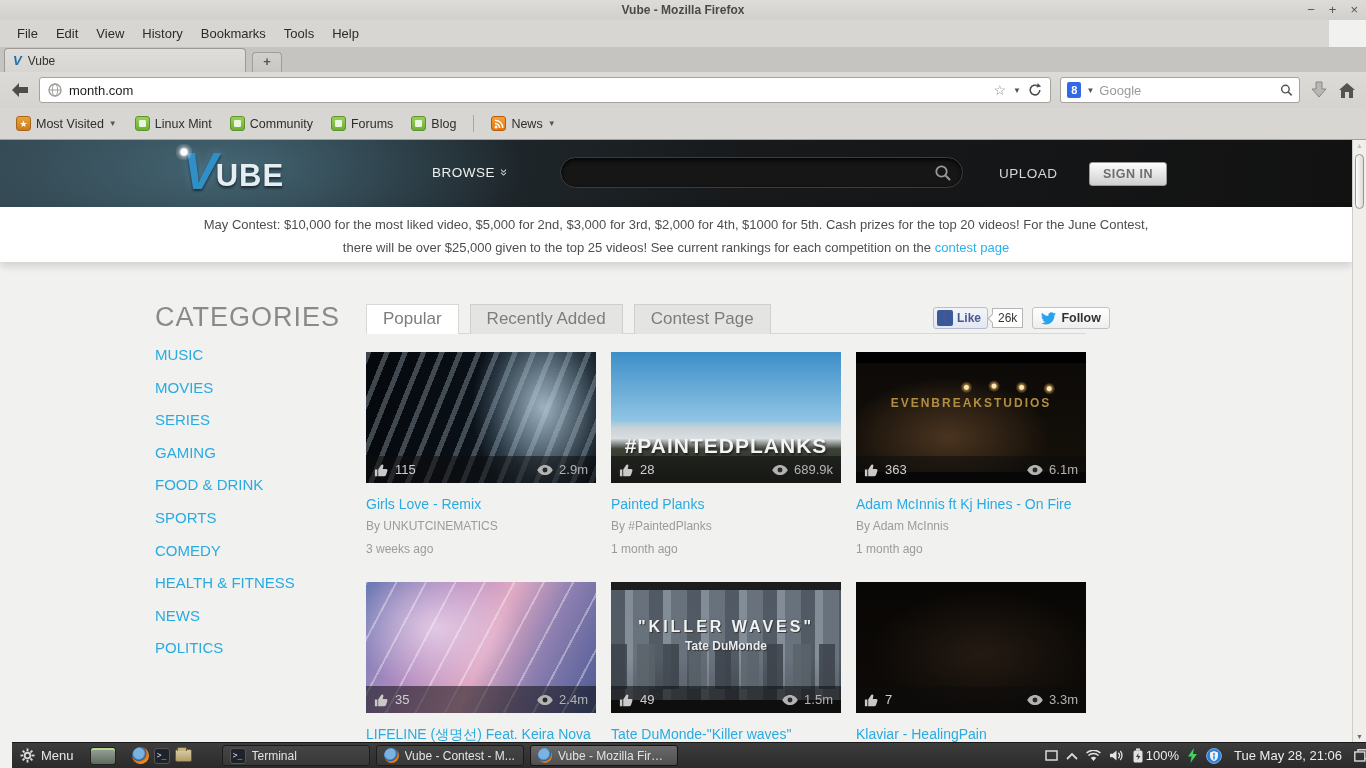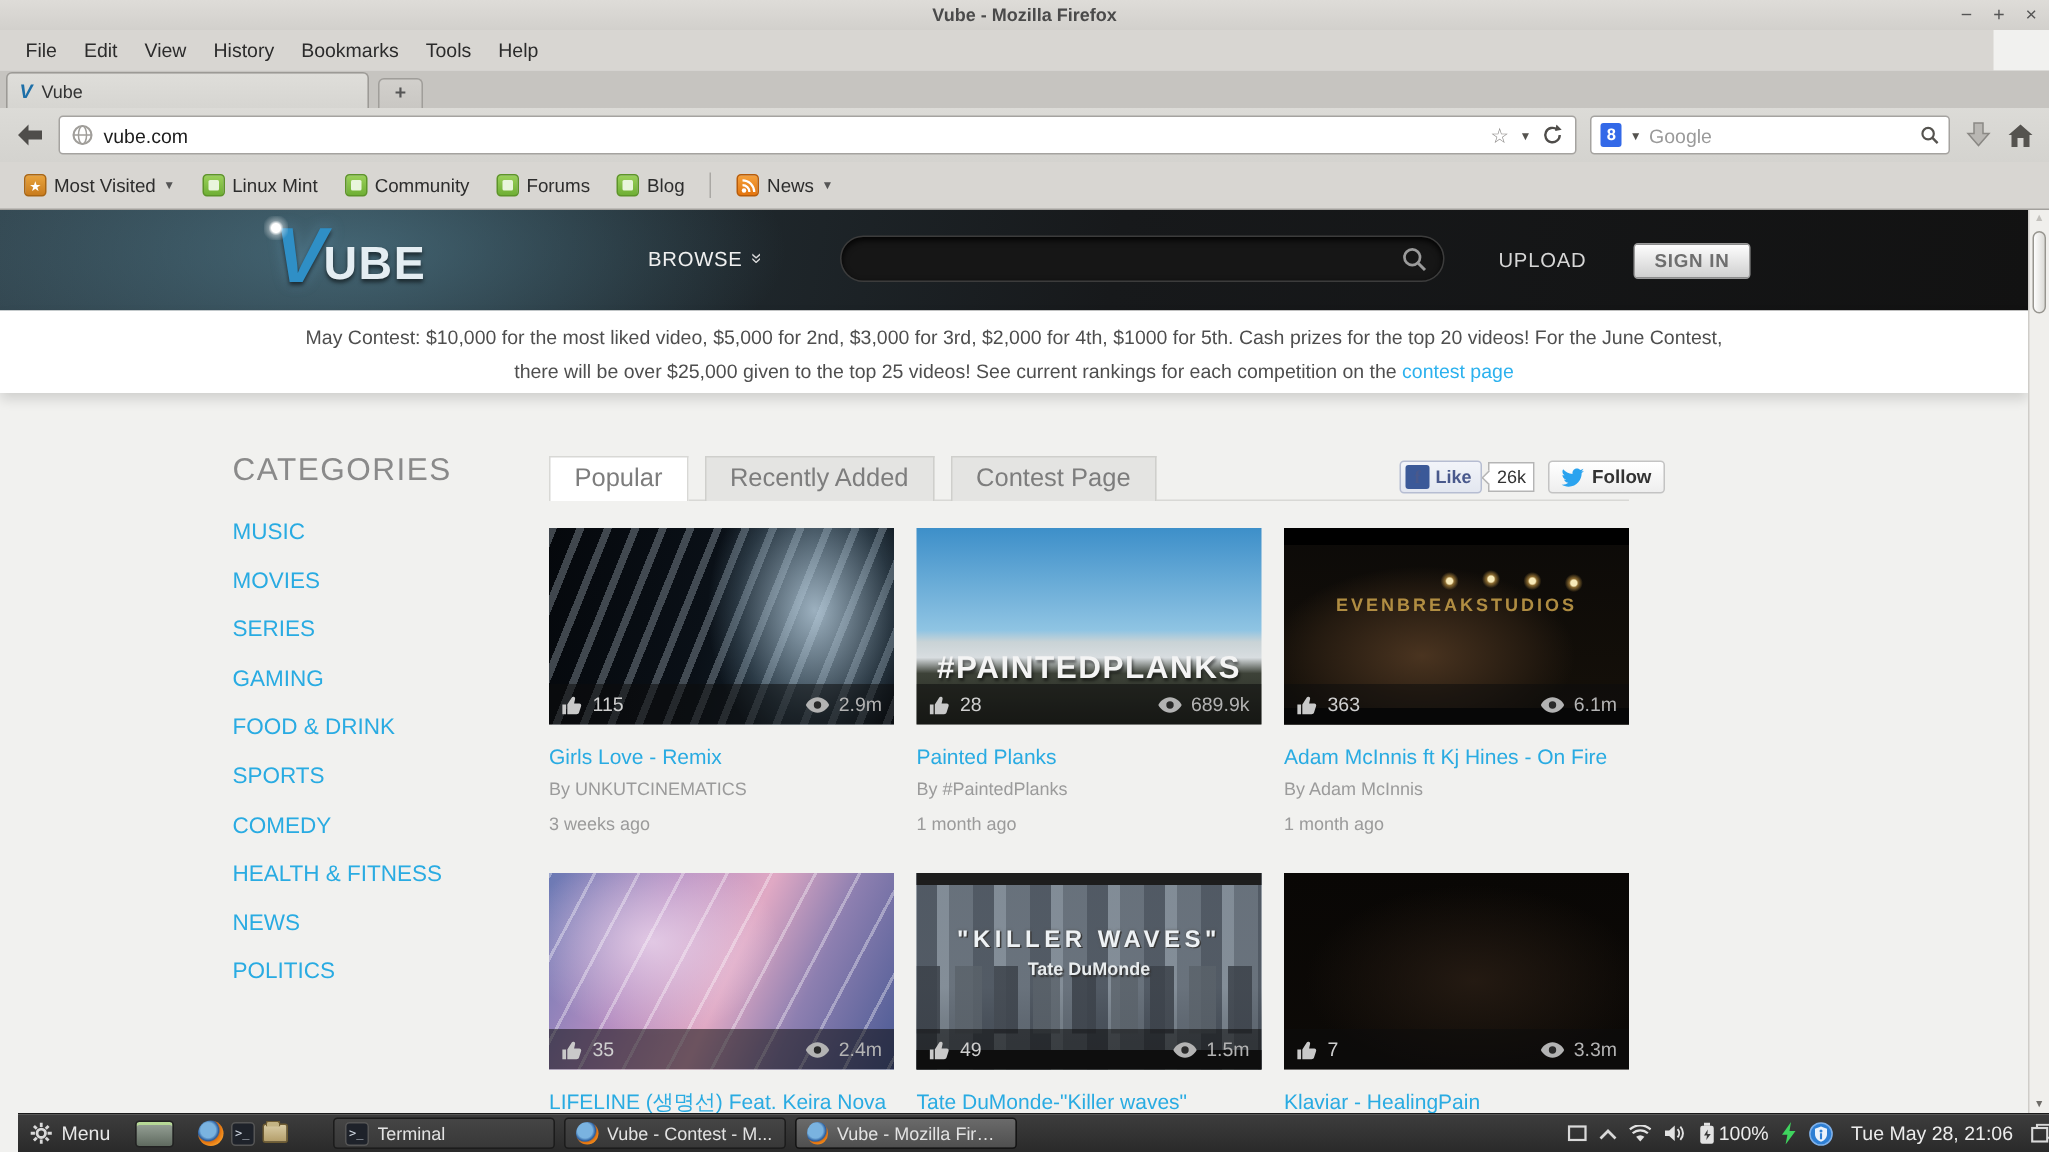--- a/index.html
+++ b/index.html
@@ -84,21 +84,21 @@
     font-size:12.5px; font-weight:bold; color:#6e6e6e; letter-spacing:.5px; cursor:pointer; }
 
   .banner { position:absolute; top:67px; left:0; width:1352px; height:55px; background:#fff;
     box-shadow:0 4px 8px rgba(0,0,0,.14); text-align:center; z-index:2; }
   .banner-line1 { margin-top:10px; font-size:13px; color:#4e4e4e; }
   .banner-line2 { margin-top:8px; font-size:13px; color:#4e4e4e; }
   .banner a { color:#2bb1ee; text-decoration:none; cursor:pointer; }
 
   .content { position:absolute; top:122px; left:0; width:1352px; height:480px; }
 
-  .cats-title { position:absolute; left:155px; top:40px; font-size:21px; color:#8a8a8a; letter-spacing:1px; }
+  .cats-title { position:absolute; left:155px; top:40px; font-size:27px; color:#8a8a8a; letter-spacing:1px; }
   .cats-list { position:absolute; left:155px; top:84px; list-style:none; }
   .cats-list li { height:32.6px; }
   .cats-list a { font-size:15px; color:#29abe2; text-decoration:none; cursor:pointer; }
 
   .tabs-row { position:absolute; left:366px; top:42px; width:720px; height:30px;
     border-bottom:1px solid #d8d8d5; display:flex; align-items:flex-end; gap:11px; }
   .ctab { padding:4px 16px 5px; font-size:17px; color:#7d7d7d; background:#e4e4e2;
     border:1px solid #cfcfcc; border-bottom:none; cursor:pointer; margin-bottom:-1px; }
   .ctab.active { background:#fff; border-color:#d8d8d5; }
 
@@ -237,21 +237,21 @@
 <div class="navbar">
   <svg width="20" height="16" viewBox="0 0 20 16">
     <path d="M9 1 L2 8 L9 15 L9 11 L18 11 L18 5 L9 5 Z" fill="#4f4d4a"></path>
   </svg>
   <div class="urlbar">
     <svg width="14" height="14" viewBox="0 0 14 14">
       <circle cx="7" cy="7" r="6" fill="none" stroke="#a09e9a" stroke-width="1.4"></circle>
       <ellipse cx="7" cy="7" rx="2.7" ry="6" fill="none" stroke="#a09e9a" stroke-width="1"></ellipse>
       <line x1="1" y1="7" x2="13" y2="7" stroke="#a09e9a" stroke-width="1"></line>
     </svg>
-    <span class="url-text">vube.com</span>
+    <span class="url-text">month.com</span>
     <span class="glyph">☆</span>
     <span class="glyph" style="font-size:8px;color:#55534f">▼</span>
     <svg width="14" height="14" viewBox="0 0 16 16">
       <path d="M13.5 8a5.5 5.5 0 1 1-2-4.2" fill="none" stroke="#4f4d4a" stroke-width="1.8"></path>
       <path d="M11 0 L15 4 L10 5 Z" fill="#4f4d4a"></path>
     </svg>
   </div>
   <div class="searchbar">
     <span class="g-icon">8</span>
     <span class="glyph" style="font-size:8px;color:#55534f">▼</span>

